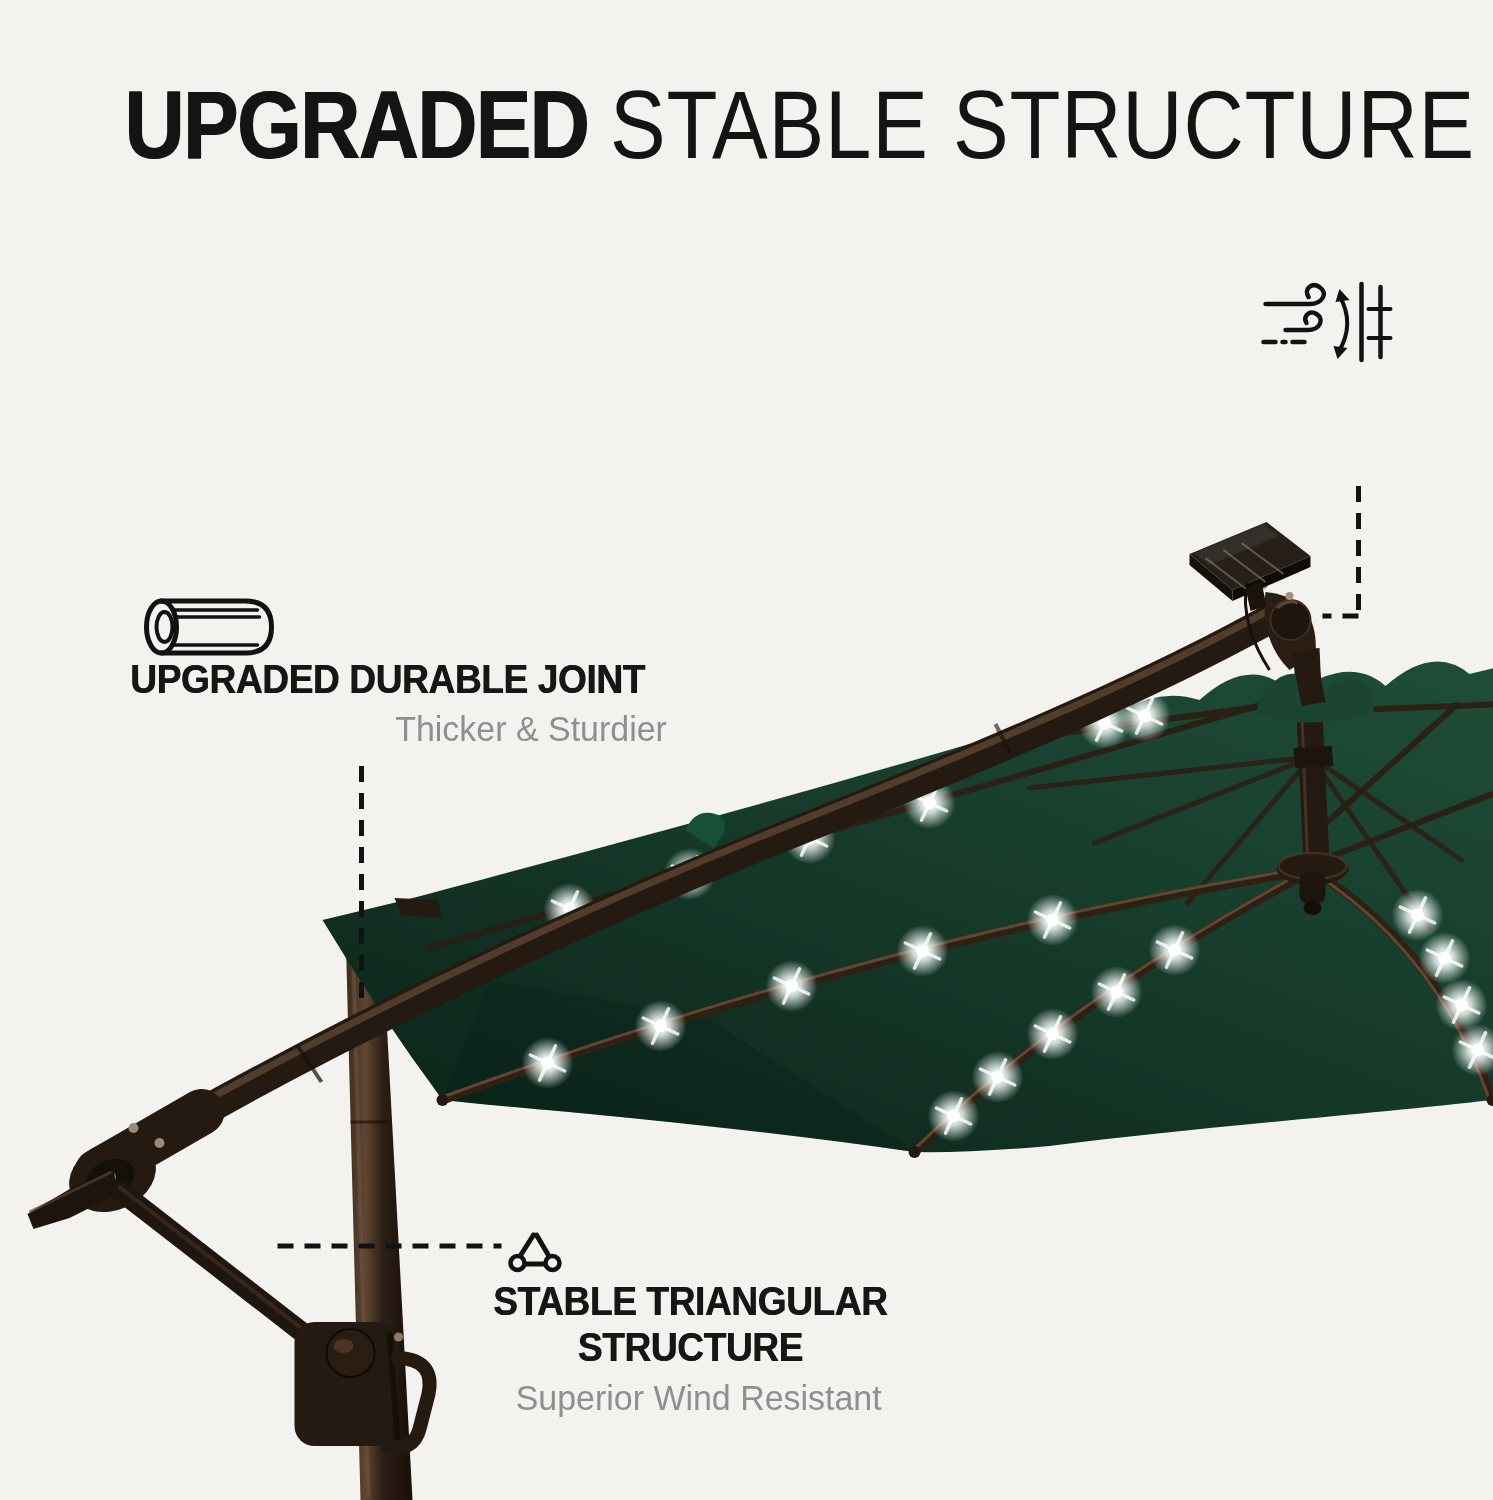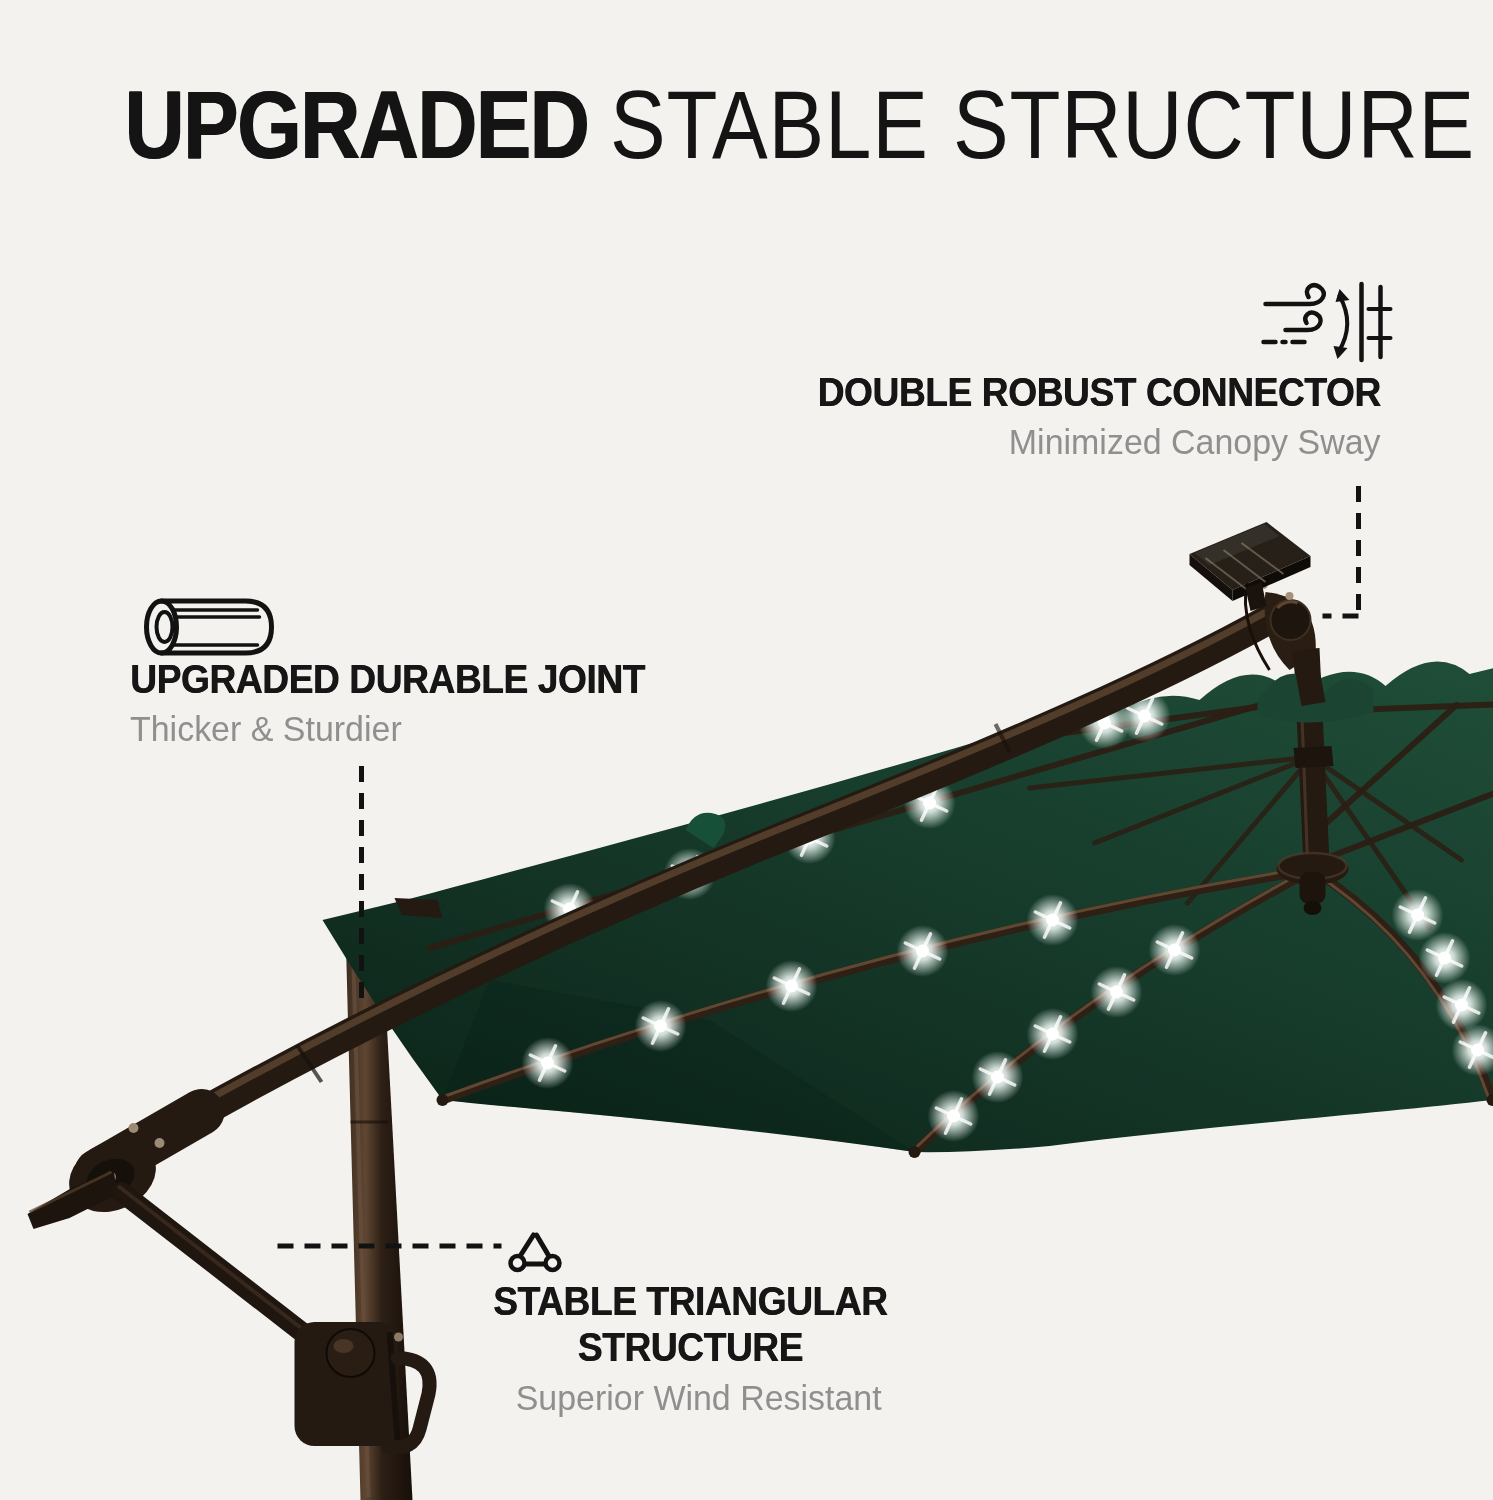--- a/index.html
+++ b/index.html
@@ -23,21 +23,21 @@
 
   
   .callout{position:absolute;color:#161616;}
   .co-head{
     font-size:40px;font-weight:700;line-height:1.16;letter-spacing:-.5px;
     transform:scaleX(.93);text-shadow:.6px 0 #161616;
   }
   .co-sub{font-size:35px;font-weight:400;color:#8f8f8f;margin-top:7px;transform:scaleX(.97);}
   .callout-connector{top:369px;right:131px;text-align:right;}
   .callout-connector .co-head,.callout-connector .co-sub{transform-origin:right center;}
-  .callout-joint{top:656px;left:130px;text-align:left;}
+  .callout-joint{top:656px;left:130px;text-align:right;}
   .callout-joint .co-head,.callout-joint .co-sub{transform-origin:left center;}
   .callout-triangle{top:1278px;left:493px;text-align:center;}
   .callout-triangle .co-head,.callout-triangle .co-sub{transform-origin:left center;}
 
   
   .pointer{stroke:#121212;stroke-width:5;stroke-dasharray:16 11;fill:none;}
   .icon-stroke{stroke:#121212;fill:none;stroke-linecap:round;stroke-linejoin:round;}
   .rib-main{stroke:#2e2015;stroke-width:9;fill:none;stroke-linecap:round;}
   .rib-hi{stroke:#6e5138;stroke-width:3;fill:none;stroke-linecap:round;opacity:.8;}
   .rib-far{stroke:#2c1f14;stroke-width:6;fill:none;stroke-linecap:round;opacity:.95;}
@@ -247,24 +247,20 @@
       <path class="icon-stroke" stroke-width="5" d="M515 1264 H536"></path>
       <circle cx="508" cy="1263" r="7" fill="#f4f2ef" stroke="#121212" stroke-width="4.5"></circle>
       <circle cx="543" cy="1263" r="7" fill="#f4f2ef" stroke="#121212" stroke-width="4.5"></circle>
     </g>
   </svg>
 
   <div class="title">
     <span class="t-bold">UPGRADED</span><span class="t-reg">STABLE STRUCTURE</span>
   </div>
 
-  <div class="callout callout-connector">
-    <div class="co-head">DOUBLE ROBUST CONNECTOR</div>
-    <div class="co-sub">Minimized Canopy Sway</div>
-  </div>
 
   <div class="callout callout-joint">
     <div class="co-head">UPGRADED DURABLE JOINT</div>
     <div class="co-sub">Thicker &amp; Sturdier</div>
   </div>
 
   <div class="callout callout-triangle">
     <div class="co-head">
       <div>STABLE TRIANGULAR</div>
       <div>STRUCTURE</div>

